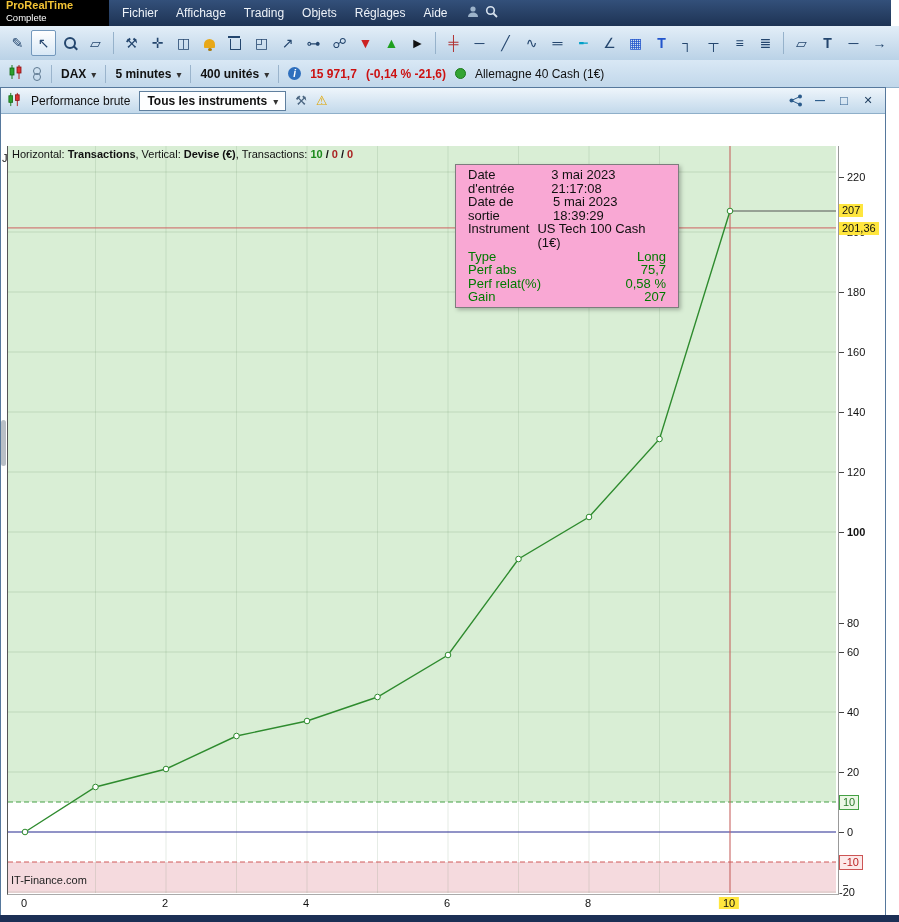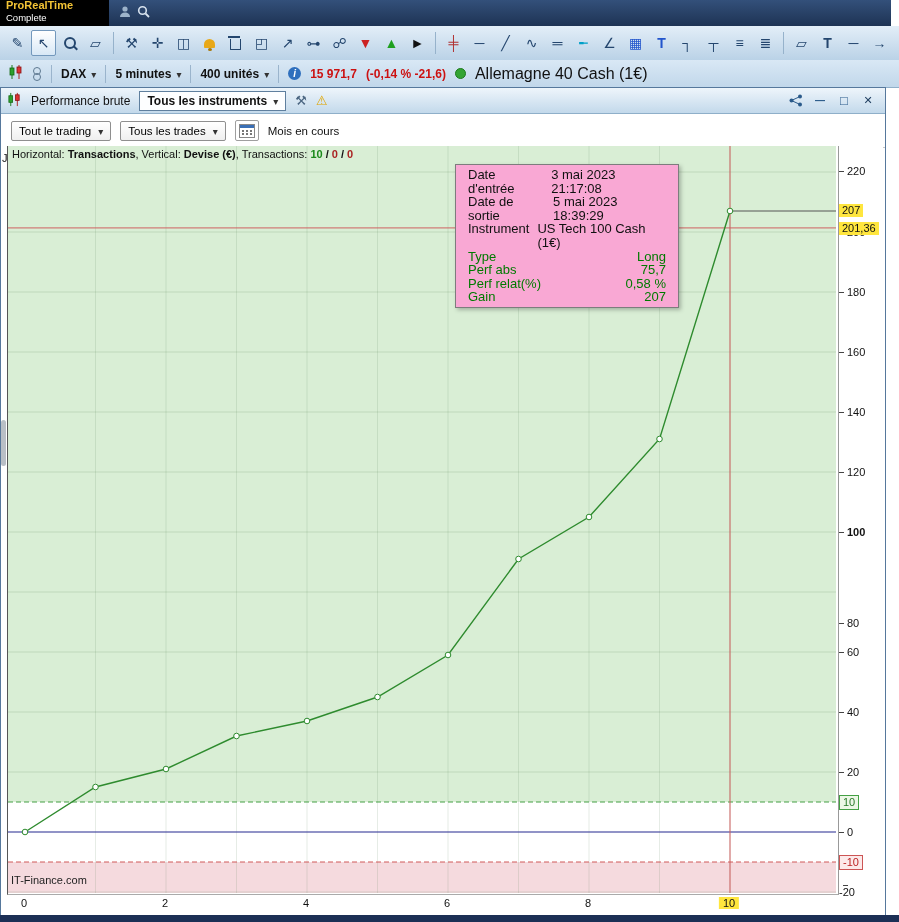--- a/index.html
+++ b/index.html
@@ -25,21 +25,21 @@
 
   
   .instbar{position:absolute;top:60px;left:0;width:899px;height:27px;background:linear-gradient(#d9e8f5,#c1d7ea);border-bottom:1px solid #8fafc9;display:flex;align-items:center;gap:9px;padding:0 8px;}
   .vsep{width:1px;height:18px;background:#9ab4cc;}
   .dd{display:flex;align-items:center;gap:5px;font-weight:bold;font-size:12px;color:#111;cursor:default;}
   .caret::before{content:"▾";font-size:10px;color:#333;}
   .badge-i{width:13px;height:13px;border-radius:50%;background:#2f6fbd;color:#fff;display:flex;align-items:center;justify-content:center;font-size:10px;font-weight:bold;font-style:italic;}
   .badge-i::before{content:"i";}
   .price,.chg{color:#cc1111;font-weight:bold;font-size:12px;}
   .gdot{width:9px;height:9px;border-radius:50%;background:#33a433;border:1px solid #1d7a1d;}
-  .ilabel{font-size:16px;}
+  .ilabel{font-size:12px;}
 
   
   .window{position:absolute;left:0;top:87px;width:884px;height:828px;border:1px solid #56789c;background:#fff;}
   .titlebar{height:25px;background:linear-gradient(#eef5fb,#c3d9eb);border-bottom:1px solid #8fafc9;display:flex;align-items:center;gap:9px;padding:0 6px;}
   .wtitle{font-size:12px;}
   .itab{display:flex;align-items:center;gap:6px;border:1px solid #5f7f9e;background:#fdfeff;padding:2px 7px;font-weight:bold;font-size:12px;cursor:default;}
   .ico-wrench::before{content:"⚒";font-size:13px;color:#4a6580;}
   .ico-warn::before{content:"⚠";font-size:13px;color:#e0a500;}
   .win-controls{margin-left:auto;display:flex;align-items:center;gap:10px;padding-right:4px;color:#2a5a8a;}
   .wc{width:14px;height:14px;display:flex;align-items:center;justify-content:center;}
@@ -102,20 +102,28 @@
 </head>
 <body>
 
 <div id="app">
 
   <div class="menubar">
     <div class="logo">
       <div class="logo-l1">ProRealTime</div>
       <div class="logo-l2">Complete</div>
     </div>
+    <nav class="menus">
+        <span class="menu-item">Fichier</span>
+        <span class="menu-item">Affichage</span>
+        <span class="menu-item">Trading</span>
+        <span class="menu-item">Objets</span>
+        <span class="menu-item">Réglages</span>
+        <span class="menu-item">Aide</span>
+      </nav>
     <div class="mb-right">
       <span>
         <svg width="12" height="13" viewBox="0 0 12 13">
             <circle cx="6" cy="4" r="2.6" fill="#9db3ca"></circle>
             <path d="M1 12c0-3 2.2-4.6 5-4.6s5 1.6 5 4.6z" fill="#9db3ca"></path>
           </svg>
       </span>
       <span>
         <svg width="13" height="13" viewBox="0 0 13 13">
             <circle cx="5.5" cy="5.5" r="3.8" fill="none" stroke="#d7e2ee" stroke-width="1.6"></circle>
@@ -229,34 +237,20 @@
               <line x1="3.5" y1="6" x2="10" y2="3" stroke="#2a5a8a"></line>
               <line x1="3.5" y1="7" x2="10" y2="10" stroke="#2a5a8a"></line>
             </svg>
         </span>
         <span class="wc wc-min"></span>
         <span class="wc wc-max"></span>
         <span class="wc wc-close"></span>
       </div>
     </div>
 
-    <div class="filterbar">
-      <button class="fbtn">
-        <span>Tout le trading</span>
-        <span class="caret"></span>
-      </button>
-      <button class="fbtn">
-        <span>Tous les trades</span>
-        <span class="caret"></span>
-      </button>
-      <button class="calbtn">
-        <span class="ico-cal"></span>
-      </button>
-      <span class="flabel">Mois en cours</span>
-    </div>
 
     <div class="chart-region">
       <span class="frag-j">J</span>
       <span class="left-scroll"></span>
 
       <div class="plot">
         <svg width="828" height="747">
             <rect x="0" y="0" width="828" height="656" fill="#d9eed5"></rect>
             <rect x="0" y="656" width="828" height="60" fill="#ffffff"></rect>
             <rect x="0" y="716" width="828" height="31" fill="#f5dade"></rect>
@@ -378,21 +372,21 @@
             <span>160</span>
           </div>
           <div class="ytick" style="top: 139px;">
             <span class="dash"></span>
             <span>180</span>
           </div>
           <div class="ytick" style="top: 79px;">
             <span class="dash"></span>
             <span>200</span>
           </div>
-          <div class="ytick" style="top: 18px;">
+          <div class="ytick" style="top: 24px;">
             <span class="dash"></span>
             <span>220</span>
           </div>
           <div class="ylab yellow" style="top: 58px;">207</div>
           <div class="ylab yellow" style="top: 75.92px;">201,36</div>
           <div class="ylab green" style="top: 649px;">10</div>
           <div class="ylab red" style="top: 709px;">-10</div>
         </div>
       <div class="x-axis">
           <span class="xtick" style="left: 17px;">0</span>

